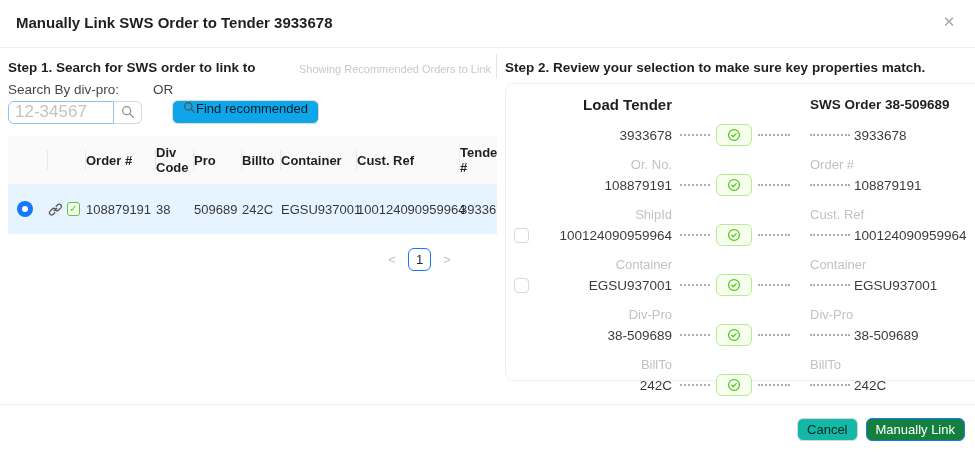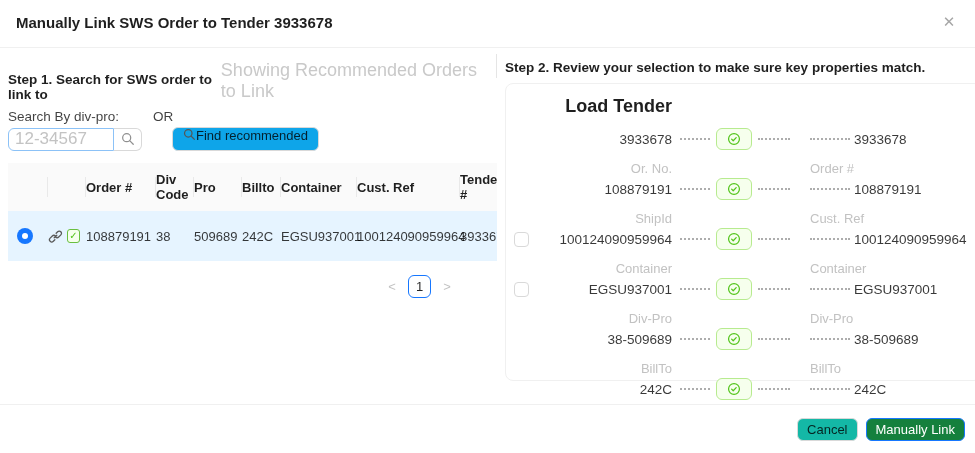--- a/index.html
+++ b/index.html
@@ -15,21 +15,21 @@
                color: #a6a6a6; font-size: 15px; cursor: pointer; line-height: 28px; text-align: center; }
 
   
   .modal-body { flex: 1; display: flex; position: relative; }
   .panel-left { width: 497px; flex: none; padding: 12px 0 0 8px; position: relative; overflow: hidden; }
   .panel-left::after { content:""; position: absolute; top: 6px; right: 0; width: 1px; height: 24px; background: #e5e5e5; }
   .panel-right { flex: 1; padding: 12px 8px 0 8px; }
 
   .step-header { display: flex; justify-content: space-between; align-items: flex-end; padding-right: 6px; }
   .step-title { font-size: 13.5px; font-weight: 700; color: rgba(0,0,0,.88); }
-  .muted-note { font-size: 18px; color: #c9c9c9; }
+  .muted-note { font-size: 11px; color: #c9c9c9; }
 
   .search-labels { display: flex; align-items: baseline; margin-top: 7px; }
   .search-label { font-size: 13.5px; color: rgba(0,0,0,.75); }
   .or-label { font-size: 13.5px; color: rgba(0,0,0,.75); margin-left: 34px; font-weight: 400; }
 
   .search-row { display: flex; align-items: center; margin-top: 3px; }
   .search-input-wrap { display: flex; align-items: stretch; }
   .search-input { width: 106px; height: 23px; border: 1px solid #8cc2f7; border-right: 1px solid #8cc2f7;
                   border-radius: 6px 0 0 6px; padding: 0 6px; font-size: 17px; outline: none;
                   font-family: "Liberation Sans", sans-serif; }
@@ -63,21 +63,21 @@
 
   .pagination { display: flex; align-items: center; justify-content: flex-end; gap: 8px; margin-top: 14px; padding-right: 42px; }
   .page-arrow { color: rgba(0,0,0,.25); font-size: 13px; background: none; border: none; cursor: pointer; width: 16px; text-align: center; }
   .page-num { width: 23px; height: 23px; border: 1px solid #1677ff; border-radius: 6px; background: #fff;
               font-size: 13px; color: rgba(0,0,0,.85); cursor: pointer; font-family: "Liberation Sans", sans-serif; }
 
   
   .review-card { margin-top: 8px; border: 1px solid #f0f0f0; border-radius: 8px; height: 298px; padding: 12px 14px 0 8px; }
   .match-grid { display: grid; grid-template-columns: 22px 136px 44px 36px 44px 1fr; align-items: center; }
   .card-head { margin-bottom: 4px; }
-  .col-head-left { grid-column: 2; text-align: right; font-size: 18px; font-weight: 700; color: rgba(0,0,0,.88); }
+  .col-head-left { grid-column: 2; text-align: right; font-size: 15px; font-weight: 700; color: rgba(0,0,0,.88); }
   .col-head-right { grid-column: 6; text-align: left; font-size: 13.5px; font-weight: 700; color: rgba(0,0,0,.88); padding-left: 14px; }
 
   .match-row { margin-top: 9px; }
   .lbl { font-size: 13px; color: #c2c2c2; }
   .lbl-left { grid-column: 2; text-align: right; }
   .lbl-right { grid-column: 6; text-align: left; padding-left: 14px; }
   .val-line { min-height: 26px; }
   .val { font-size: 13.5px; color: rgba(0,0,0,.78); }
   .val-left { grid-column: 2; text-align: right; }
   .val-right { grid-column: 6; text-align: left; padding-left: 14px; display:flex; align-items:center; }
@@ -202,20 +202,21 @@
         <button class="page-arrow">&gt;</button>
       </div>
     </div>
 
     <div class="panel-right">
       <div class="step-title">Step 2. Review your selection to make sure key properties match.</div>
 
       <div class="review-card">
         <div class="match-grid card-head">
           <div class="col-head-left">Load Tender</div>
+          <div class="col-head-right">SWS Order 38-509689</div>
         </div>
 
         <div class="match-row">
           <div class="match-grid val-line">
             <div class="val val-left">3933678</div>
             <div class="dots dots-left"></div>
             <div class="match-badge">
               <span>
                   <svg width="14" height="14" viewBox="0 0 16 16">
                     <circle cx="8" cy="8" r="6.2" fill="none" stroke="#52c41a" stroke-width="1.4"></circle>

